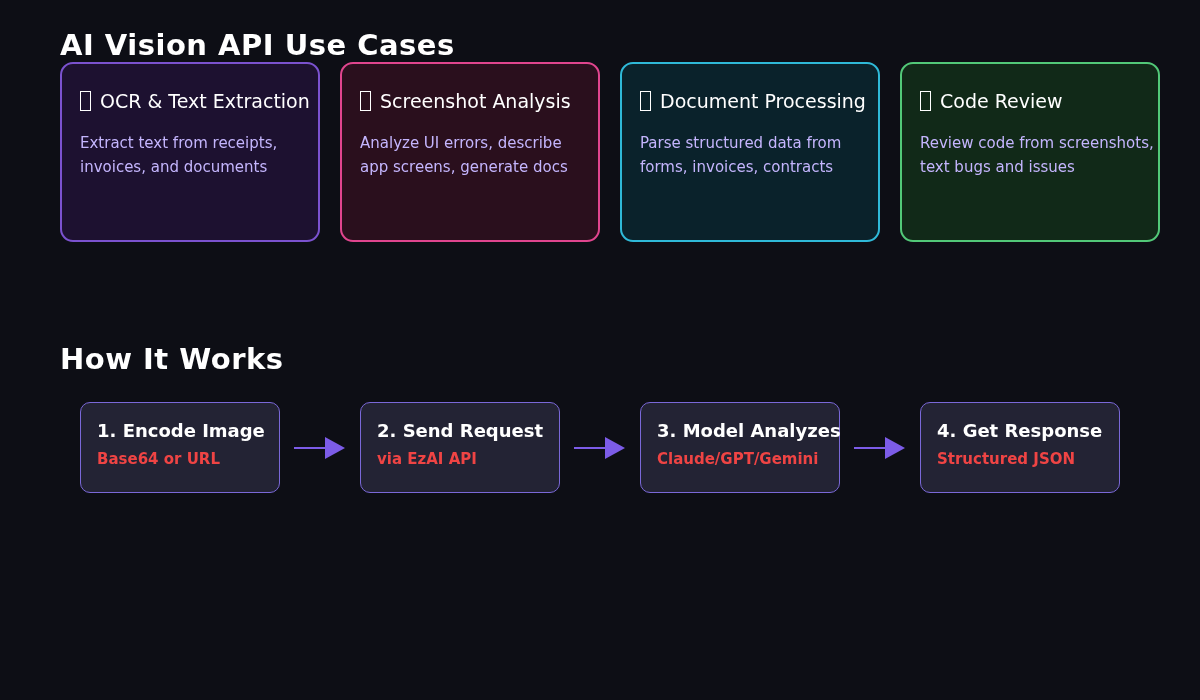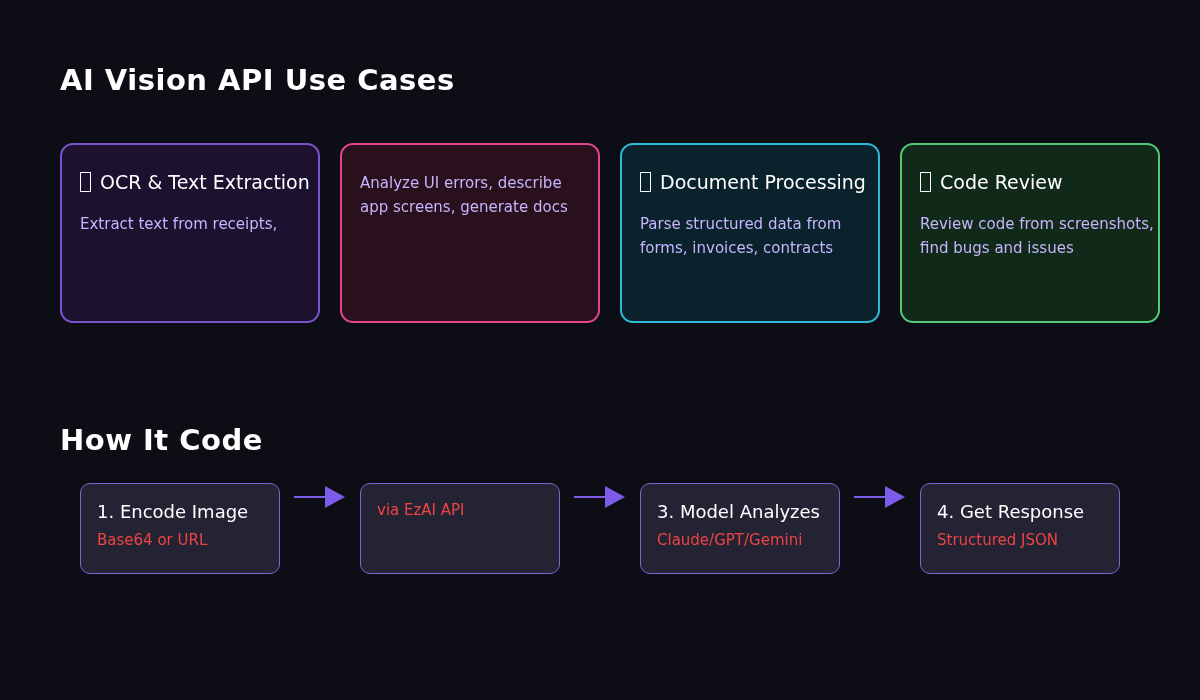--- a/index.html
+++ b/index.html
@@ -5,36 +5,35 @@
   * { box-sizing: border-box; }
   html, body { margin: 0; padding: 0; }
   body {
     width: 1200px;
     height: 700px;
     background: #0d0e15;
     font-family: "DejaVu Sans", sans-serif;
     color: #ffffff;
     overflow: hidden;
   }
-  .container { padding: 63px 40px 0 60px; }
+  .container { padding: 28px 40px 0 60px; }
 
   h1.section-title {
     font-size: 29px;
     line-height: 34px;
     font-weight: bold;
     color: #ffffff;
     margin: 0;
     letter-spacing: 0.5px;
   }
 
   
   .cards-row {
     display: flex;
     gap: 20px;
-    margin-top: 46px;
   }
   .card {
     width: 260px;
     height: 180px;
     border-radius: 13px;
     border: 2px solid;
     padding: 26px 18px 0 18px;
     flex: 0 0 auto;
   }
   .card--purple { border-color: #7b52cf; background: #1d1130; }
@@ -63,23 +62,24 @@
     line-height: 24px;
     color: #c4b5fd;
   }
   .card-body .line { white-space: nowrap; }
 
   
   h1.section-title.second { margin-top: 100px; }
 
   .steps-row {
     display: flex;
-    align-items: flex-start;
+    align-items: center;
     margin-top: 26px;
     margin-left: 20px;
+    font-weight: bold;
   }
   .step-card {
     width: 200px;
     height: 91px;
     background: #232334;
     border: 1px solid #7a68d8;
     border-radius: 10px;
     padding: 17px 16px 0 16px;
     flex: 0 0 auto;
   }
@@ -109,24 +109,29 @@
 
   <div class="cards-row">
 
     <div class="card card--purple">
       <div class="card-title">
         <span class="tofu"></span>
         <span>OCR &amp; Text Extraction</span>
       </div>
       <div class="card-body">
         <div class="line">Extract text from receipts,</div>
+        <div class="line">invoices, and documents</div>
       </div>
     </div>
 
     <div class="card card--pink">
+      <div class="card-title">
+        <span class="tofu"></span>
+        <span>Screenshot Analysis</span>
+      </div>
       <div class="card-body">
         <div class="line">Analyze UI errors, describe</div>
         <div class="line">app screens, generate docs</div>
       </div>
     </div>
 
     <div class="card card--cyan">
       <div class="card-title">
         <span class="tofu"></span>
         <span>Document Processing</span>
@@ -137,41 +142,42 @@
       </div>
     </div>
 
     <div class="card card--green">
       <div class="card-title">
         <span class="tofu"></span>
         <span>Code Review</span>
       </div>
       <div class="card-body">
         <div class="line">Review code from screenshots,</div>
-        <div class="line">find bugs and issues</div>
+        <div class="line">text bugs and issues</div>
       </div>
     </div>
 
   </div>
 
-  <h1 class="section-title second">How It Code</h1>
+  <h1 class="section-title second">How It Works</h1>
 
   <div class="steps-row">
 
     <div class="step-card">
       <div class="step-title">1. Encode Image</div>
       <div class="step-subtitle">Base64 or URL</div>
     </div>
 
     <svg class="flow-arrow" width="56" height="28" viewBox="0 0 56 28">
       <line x1="2" y1="14" x2="33" y2="14" stroke="#7c5ce8" stroke-width="2"></line>
       <polygon points="33,3 53,14 33,25" fill="#7c5ce8"></polygon>
     </svg>
 
     <div class="step-card">
+      <div class="step-title">2. Send Request</div>
       <div class="step-subtitle">via EzAI API</div>
     </div>
 
     <svg class="flow-arrow" width="56" height="28" viewBox="0 0 56 28">
       <line x1="2" y1="14" x2="33" y2="14" stroke="#7c5ce8" stroke-width="2"></line>
       <polygon points="33,3 53,14 33,25" fill="#7c5ce8"></polygon>
     </svg>
 
     <div class="step-card">
       <div class="step-title">3. Model Analyzes</div>

